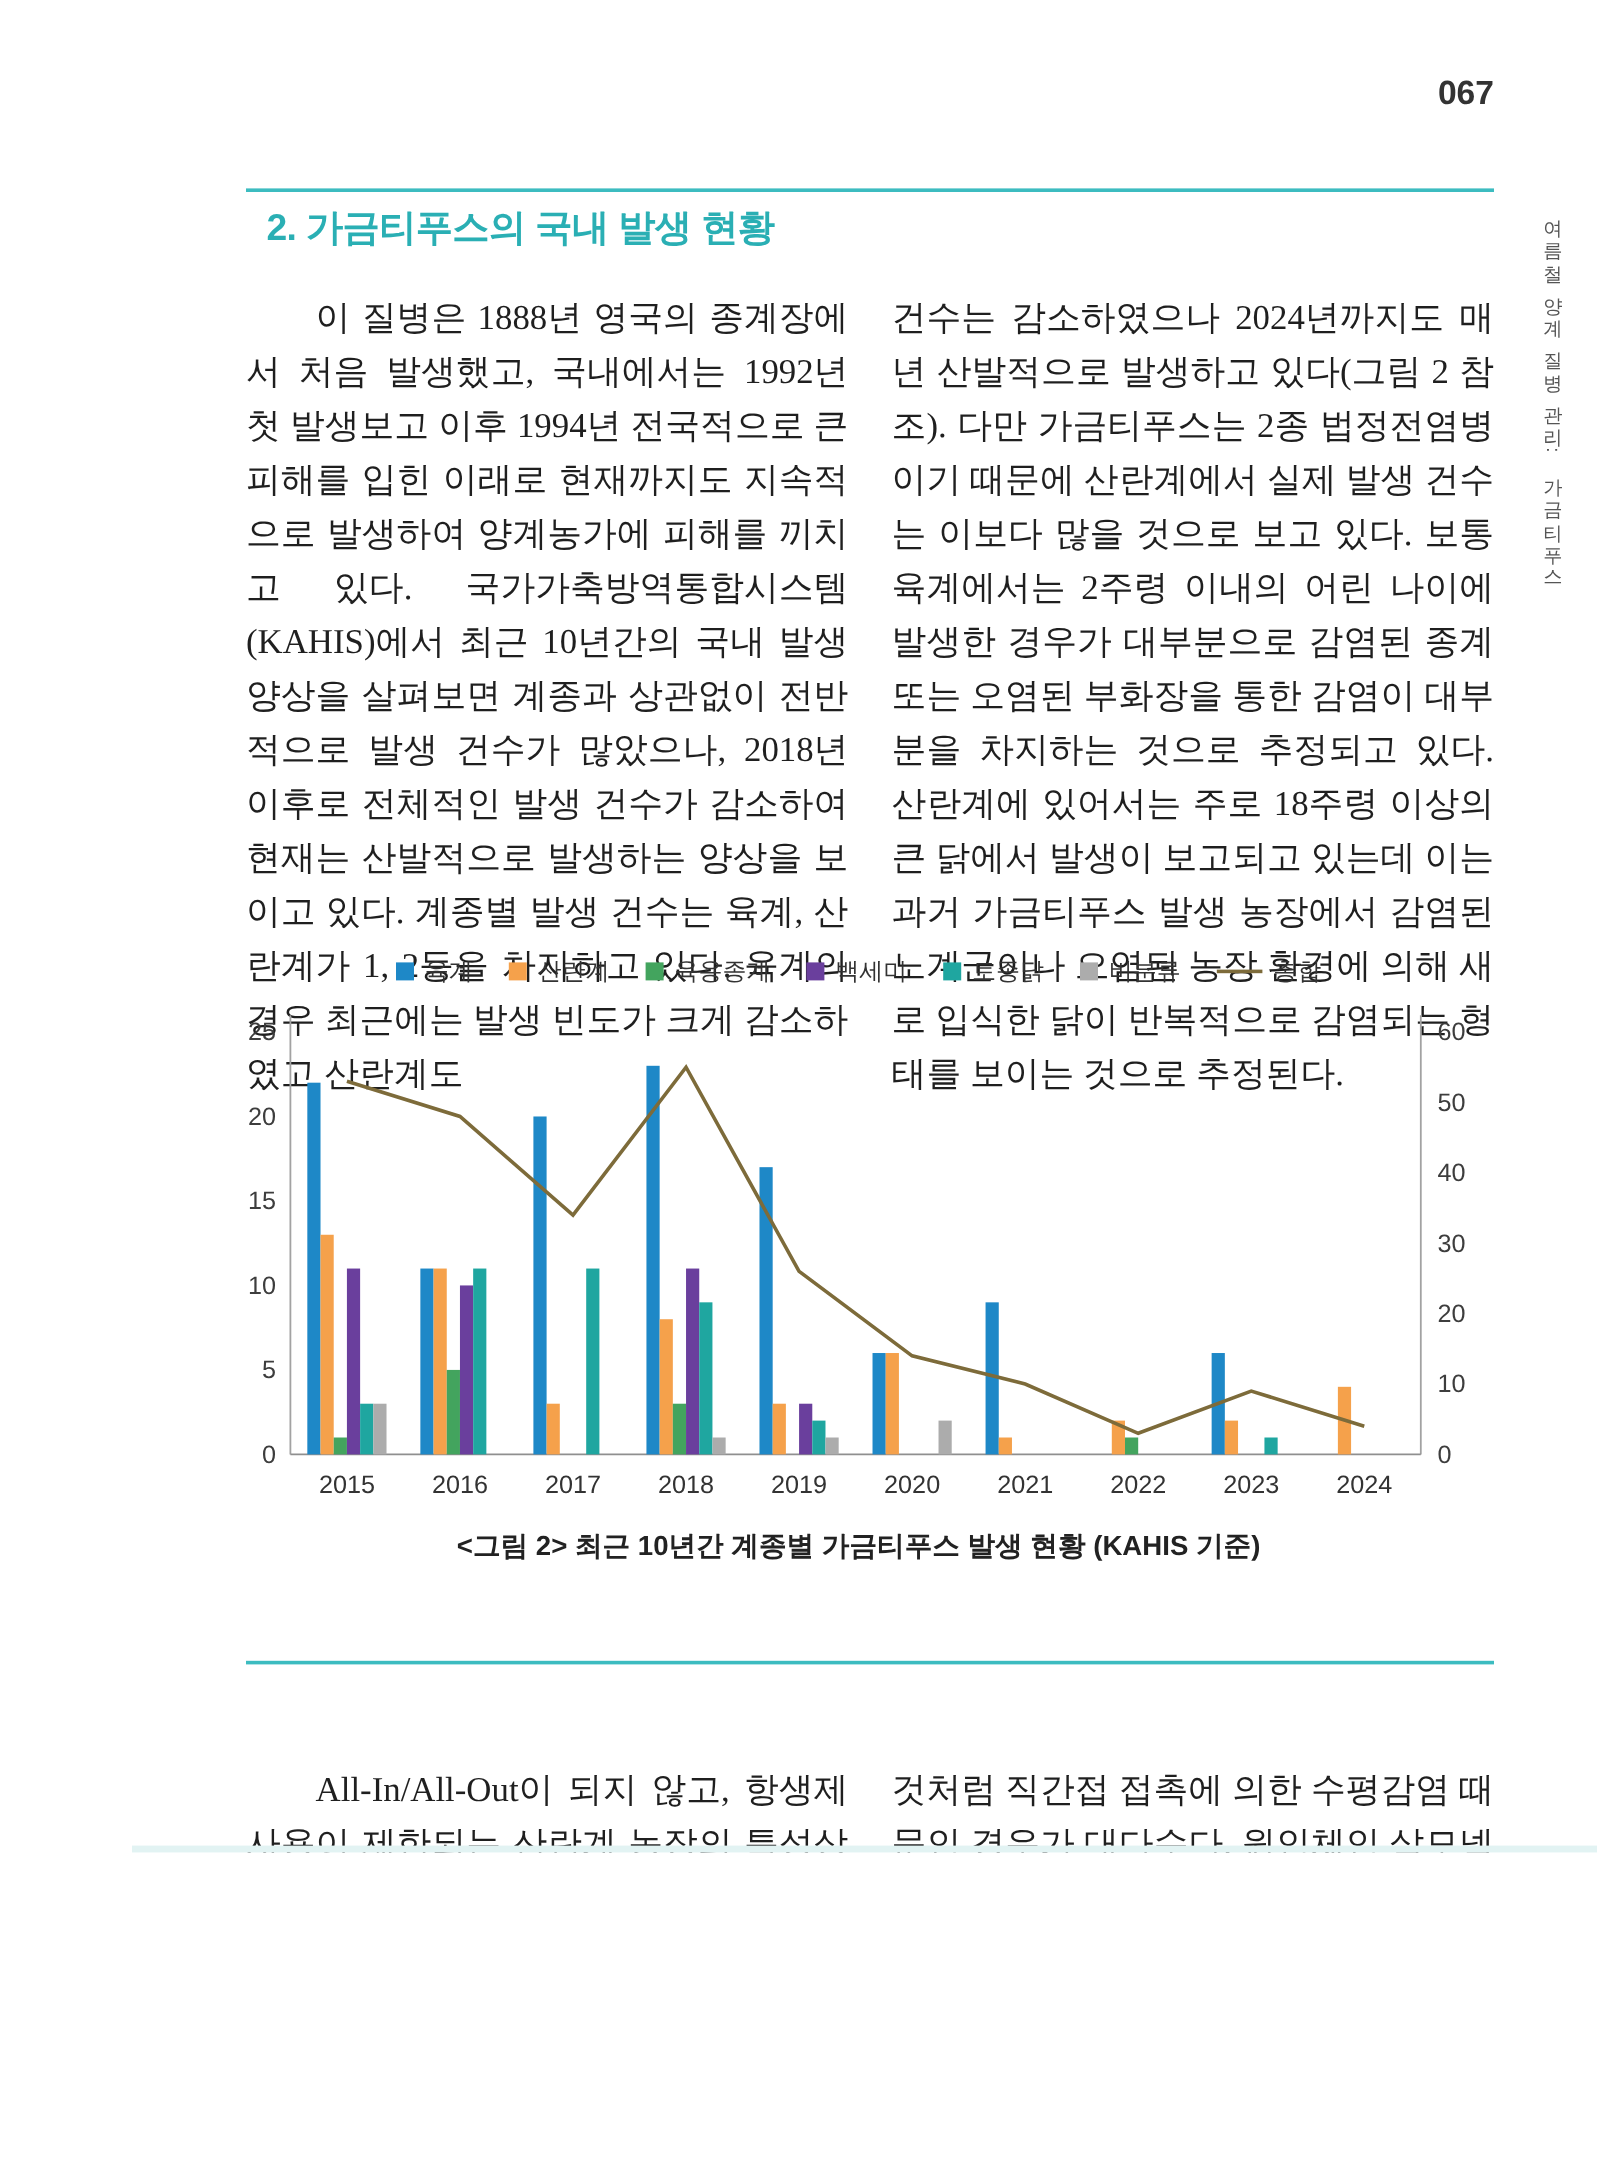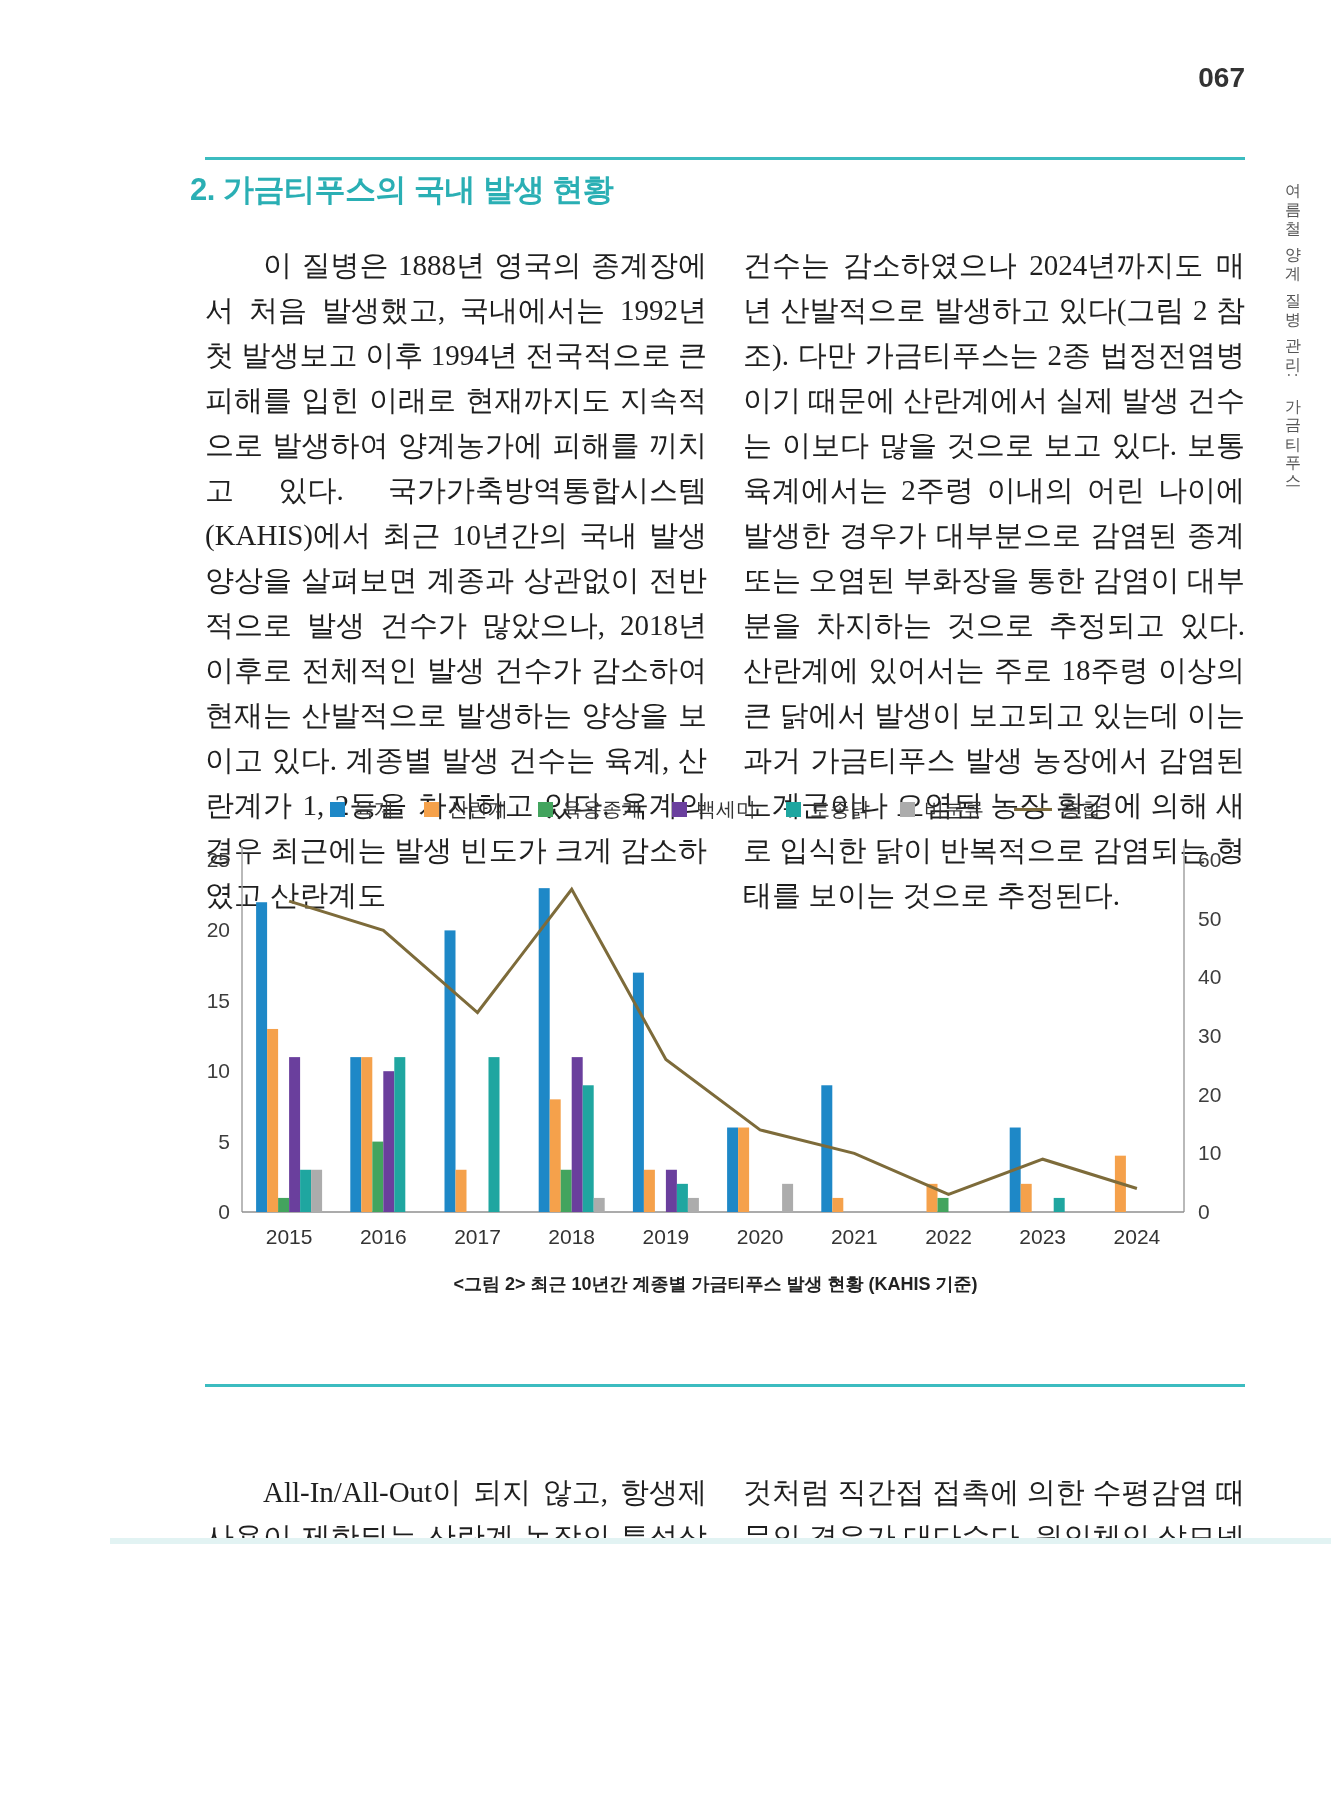--- a/index.html
+++ b/index.html
@@ -4,35 +4,35 @@
 <style>
   html,body{margin:0;padding:0;background:#ffffff;}
   .page{position:relative;width:1331px;height:1544px;background:#ffffff;overflow:hidden;
         font-family:"Liberation Serif",serif;color:#222;}
   .pagenum{position:absolute;right:86px;top:62px;font-family:"Liberation Sans",sans-serif;
         font-size:28px;font-weight:600;color:#333;}
   .side-label{position:absolute;right:28px;top:172px;writing-mode:vertical-rl;
         font-family:"Liberation Sans",sans-serif;font-size:16px;color:#555;letter-spacing:3px;}
   .rule{position:absolute;left:205px;width:1040px;height:3px;background:#3cbcc0;}
   .rule.r2{top:157px;} .rule.r3{top:1384px;}
-  .heading{position:absolute;left:190px;font-family:"Liberation Sans",sans-serif;
+  .heading{position:absolute;left:222px;font-family:"Liberation Sans",sans-serif;
         font-weight:700;font-size:31px;color:#2aafb4;letter-spacing:-0.5px;}
   .heading.h2{top:169px;} .heading.h3{top:1396px;}
   .cols{position:absolute;left:205px;width:1040px;display:flex;gap:36px;}
   .cols.c2{top:243px;} .cols.c3{top:1470px;}
   .col{width:502px;font-size:29px;line-height:45px;text-align:justify;color:#1f1f1f;}
   .col.indent{text-indent:58px;}
   .chart-block{position:absolute;left:170px;top:792px;width:1091px;}
   .legend{display:flex;justify-content:center;align-items:center;gap:30px;height:34px;
         font-family:"Liberation Sans",sans-serif;font-size:20px;color:#333;}
   .legend .item{display:flex;align-items:center;gap:9px;}
   .legend .sw{width:15px;height:15px;}
   .legend .lsw{width:38px;height:3px;}
   .caption{text-align:center;font-family:"Liberation Sans",sans-serif;font-weight:700;
-        font-size:18px;color:#222;margin-top:2px;}
+        font-size:23px;color:#222;margin-top:2px;}
   .footer{position:absolute;right:86px;top:1752px;font-family:"Liberation Sans",sans-serif;
         font-size:19px;color:#444;}
   .footer .sep{color:#999;margin:0 10px;font-weight:300;}
   .footer .vol{font-weight:700;color:#222;margin-left:24px;}
   .bottom-strip{position:absolute;left:110px;right:0;bottom:0;height:6px;background:#e2f3f3;}
   svg text{font-family:"Liberation Sans",sans-serif;}
 </style>
 </head>
 <body>
 

